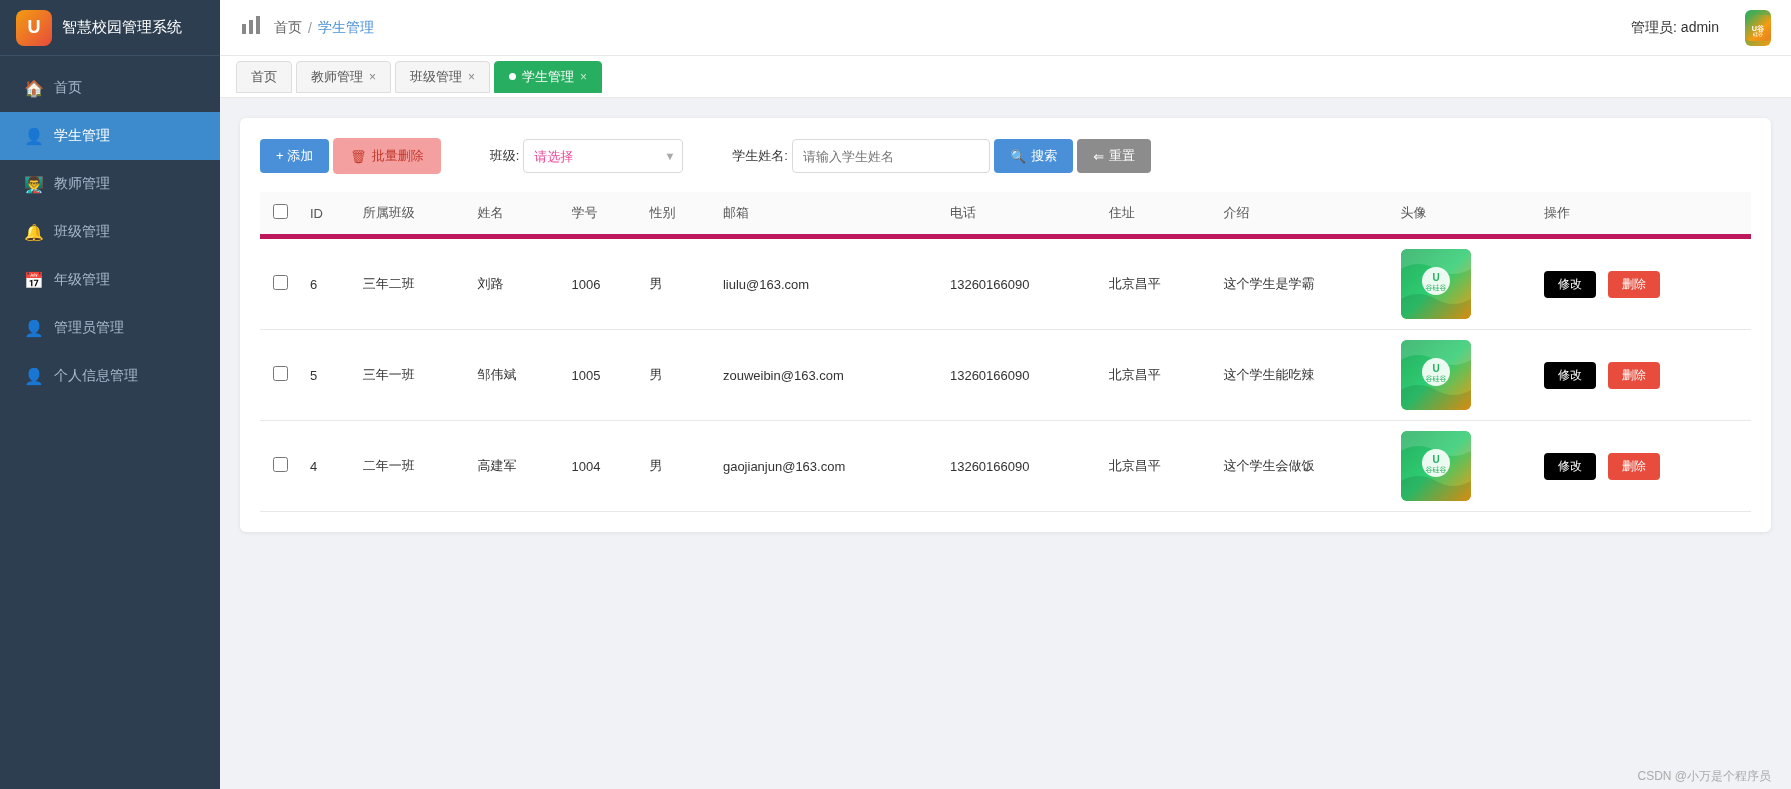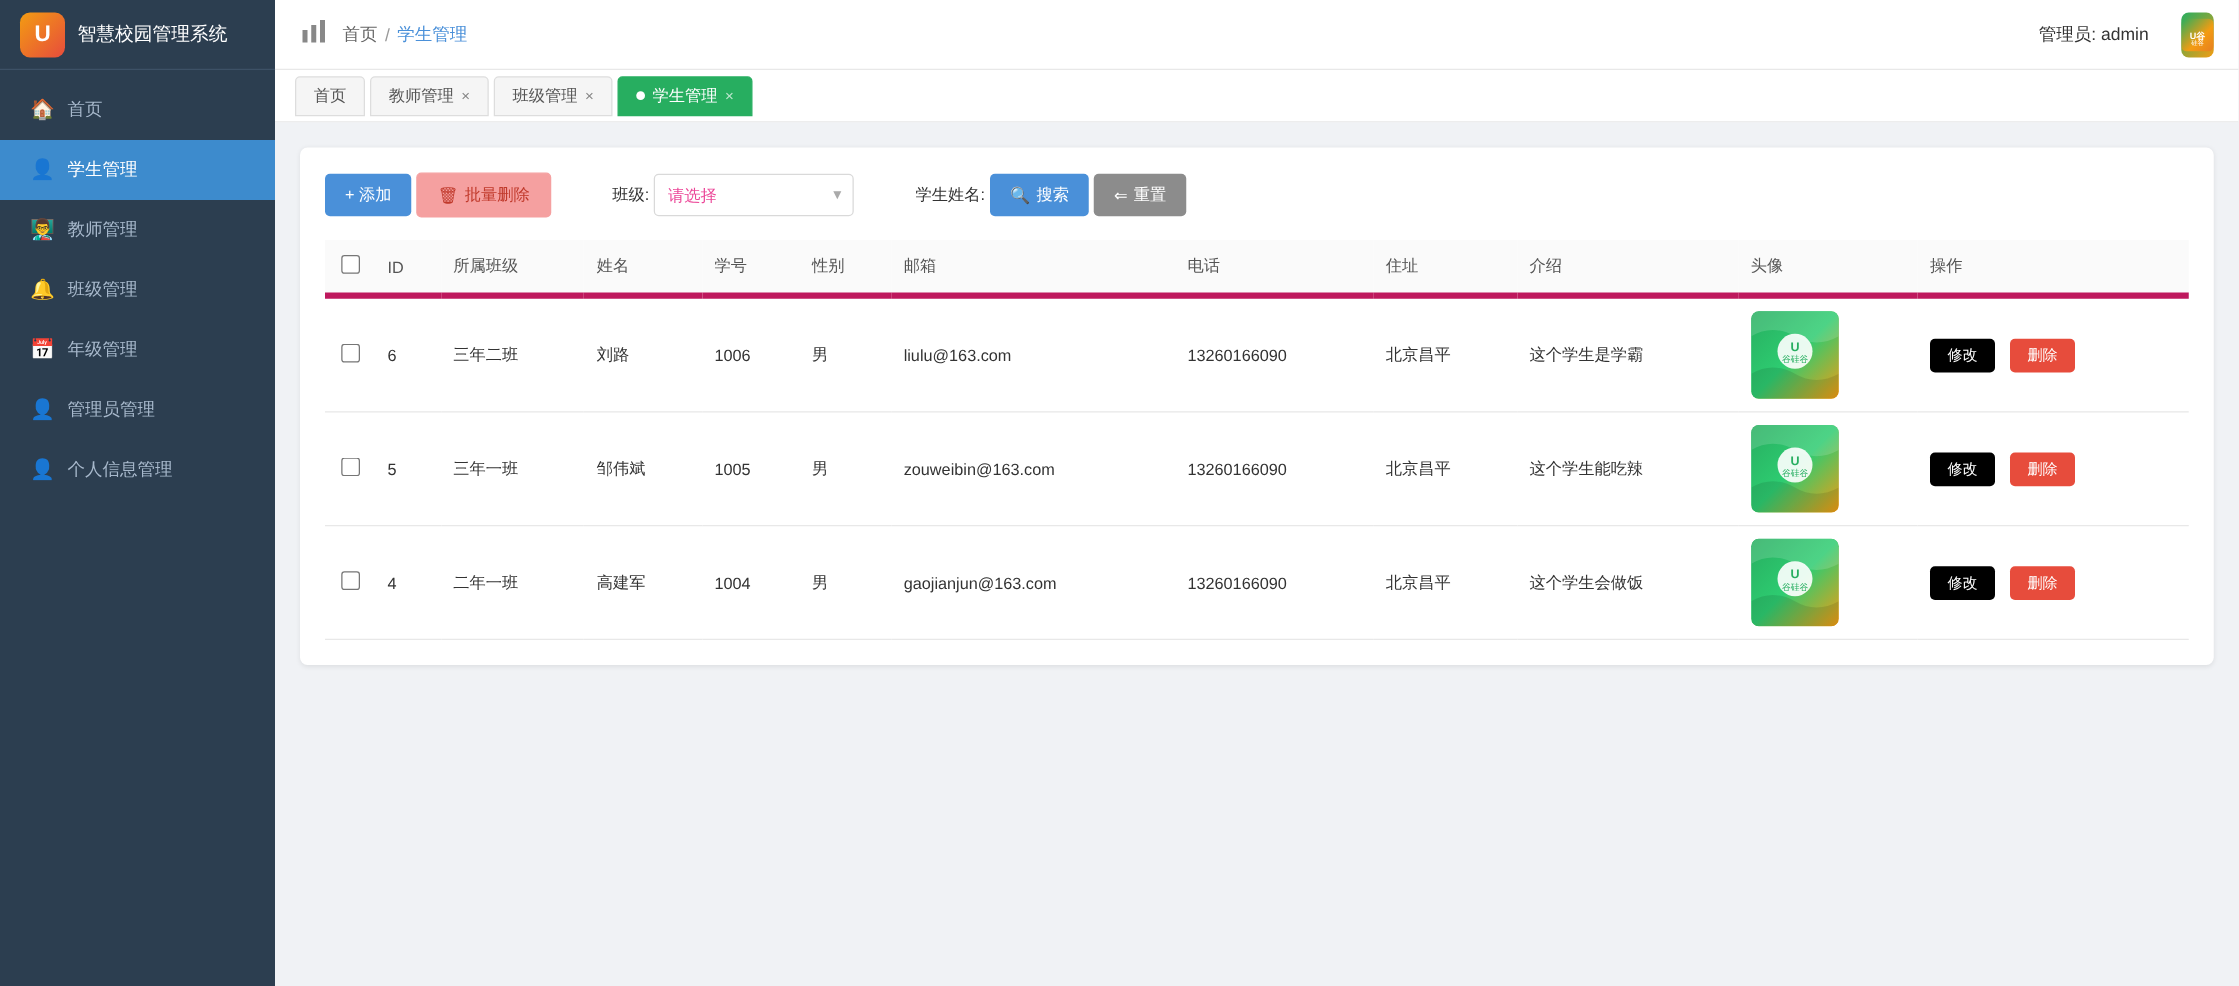--- a/index.html
+++ b/index.html
@@ -396,20 +396,21 @@
         <button class="btn btn-danger-outline">
           <span>🗑</span>
           <span>批量删除</span>
         </button>
         <span class="filter-label">班级:</span>
         <div class="select-wrapper">
           <select class="filter-select"><option value="">请选择</option></select>
           <span class="select-arrow">▼</span>
         </div>
         <span class="filter-label">学生姓名:</span>
+        <input type="text" class="filter-input" placeholder="请输入学生姓名" style="">
         <button class="btn btn-search">
           <span>🔍</span>
           <span>搜索</span>
         </button>
         <button class="btn btn-reset">
           <span>⇐</span>
           <span>重置</span>
         </button>
       </div>
 
@@ -552,13 +553,16 @@
         <button class="btn-edit">修改</button>
         <button class="btn-delete">删除</button>
       </div>
     </td>
   </tr>
           </tbody>
       </table>
     </div>
   </div>
 
+  <div class="footer-note">
+    <span>CSDN @小万是个程序员</span>
+  </div>
 </div>
 
 </body></html>

